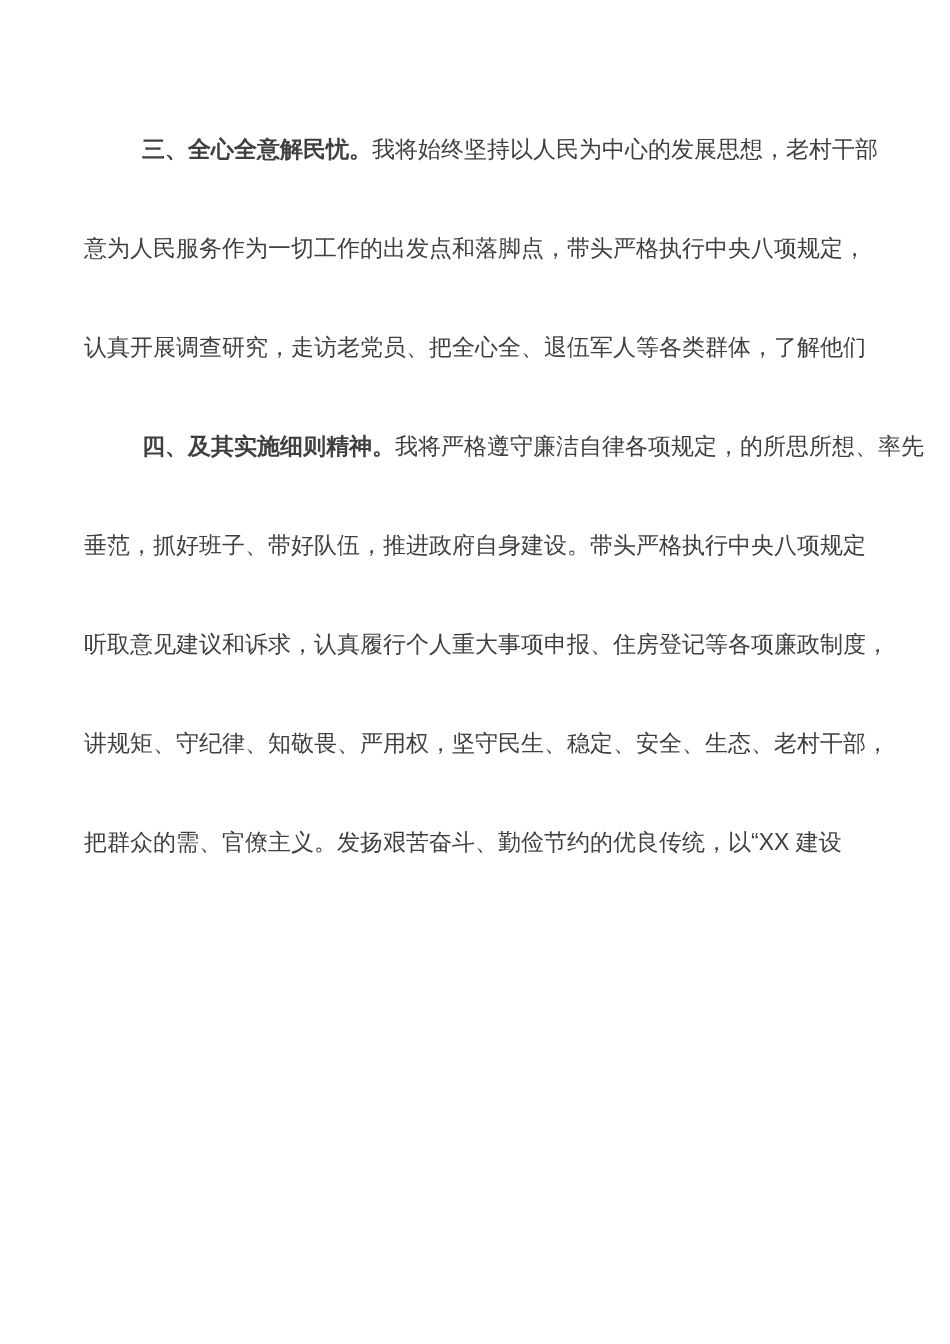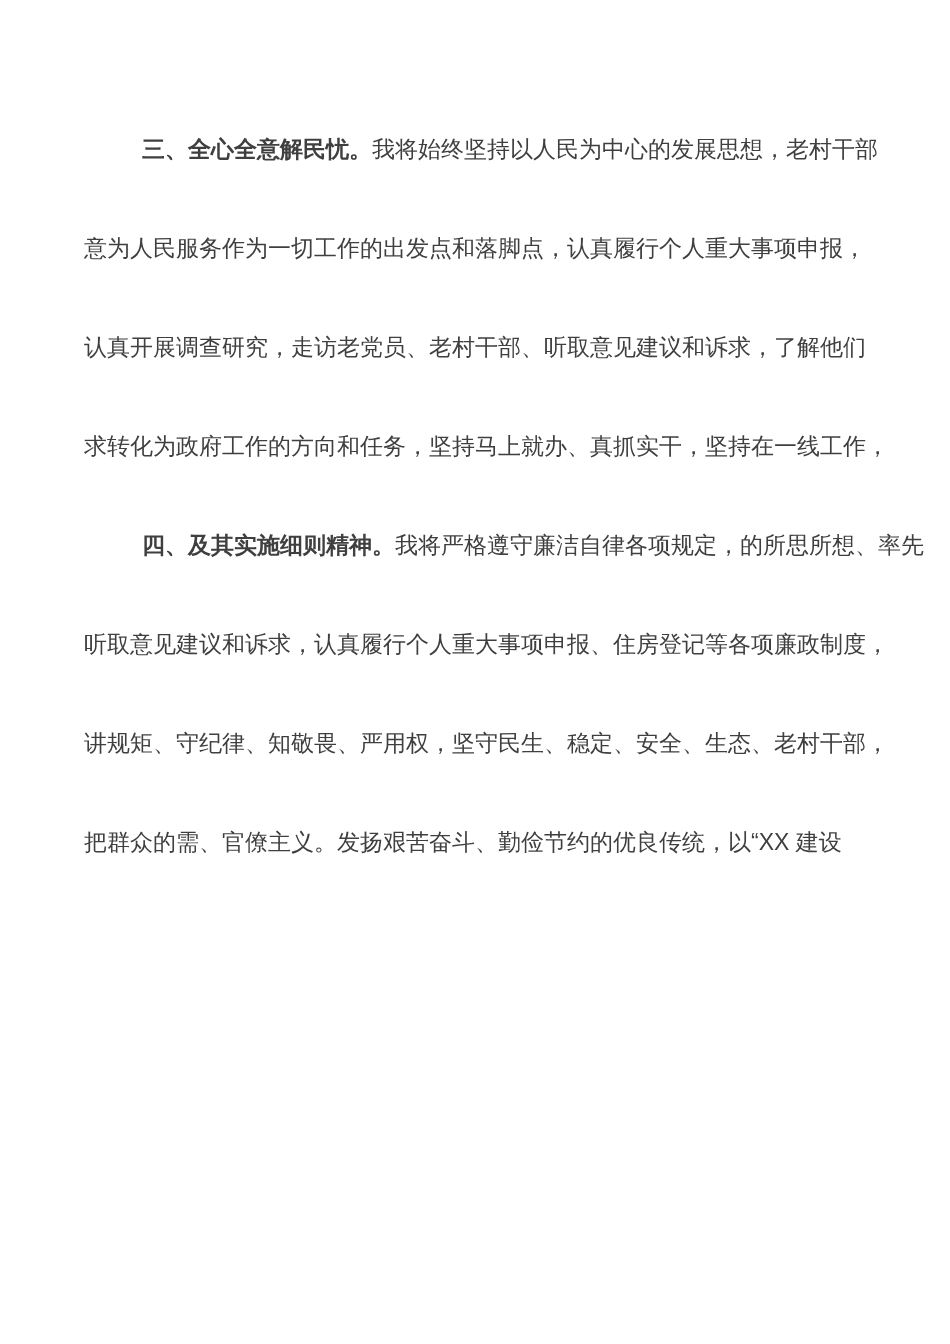--- a/index.html
+++ b/index.html
@@ -39,25 +39,25 @@
     margin-top: 12px;
   }
 </style>
 </head>
 <body>
 
 <div class="page">
 
   <div class="para">
     <div class="line indent"><span class="heading">三、全心全意解民忧。</span><span>我将始终坚持以人民为中心的发展思想，老村干部</span></div>
-    <div class="line">意为人民服务作为一切工作的出发点和落脚点，认真履行个人重大事项申报，</div>
-    <div class="line">认真开展调查研究，走访老党员、老村干部、听取意见建议和诉求，了解他们</div>
-    <div class="line">求转化为政府工作的方向和任务，坚持马上就办、真抓实干，坚持在一线工作，</div>
+    <div class="line">意为人民服务作为一切工作的出发点和落脚点，带头严格执行中央八项规定，</div>
+    <div class="line">认真开展调查研究，走访老党员、把全心全、退伍军人等各类群体，了解他们</div>
   </div>
 
   <div class="para">
     <div class="line indent"><span class="heading">四、及其实施细则精神。</span><span>我将严格遵守廉洁自律各项规定，的所思所想、率先</span></div>
+    <div class="line">垂范，抓好班子、带好队伍，推进政府自身建设。带头严格执行中央八项规定</div>
     <div class="line">听取意见建议和诉求，认真履行个人重大事项申报、住房登记等各项廉政制度，</div>
     <div class="line">讲规矩、守纪律、知敬畏、严用权，坚守民生、稳定、安全、生态、老村干部，</div>
     <div class="line">把群众的需、官僚主义。发扬艰苦奋斗、勤俭节约的优良传统，以“XX 建设</div>
   </div>
 
 </div>
 
 </body></html>

